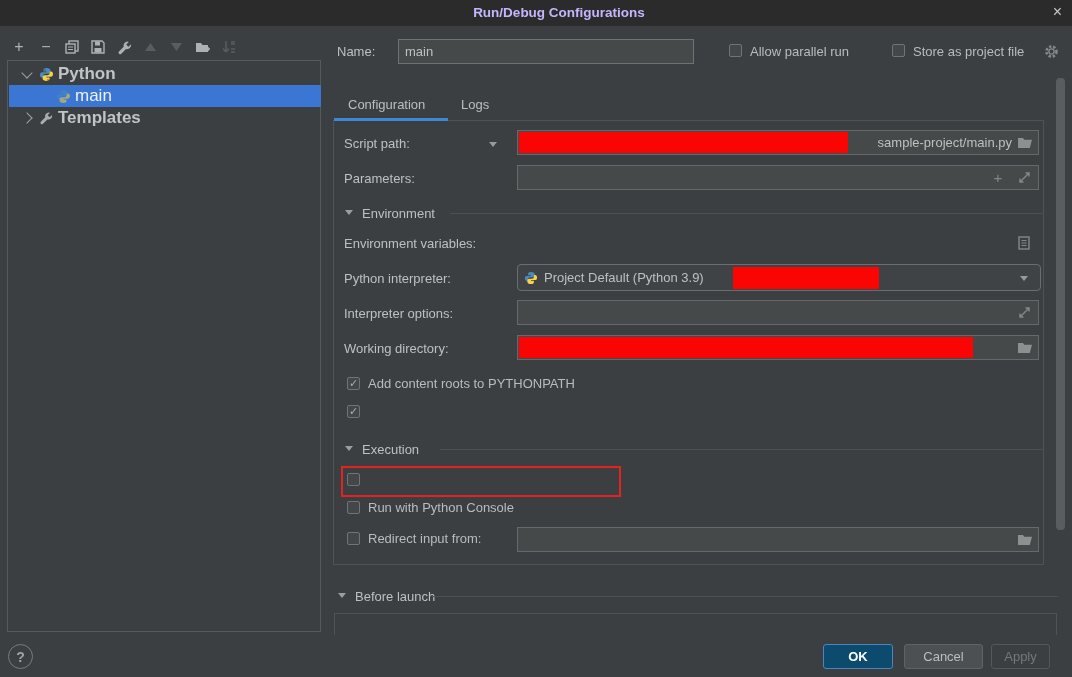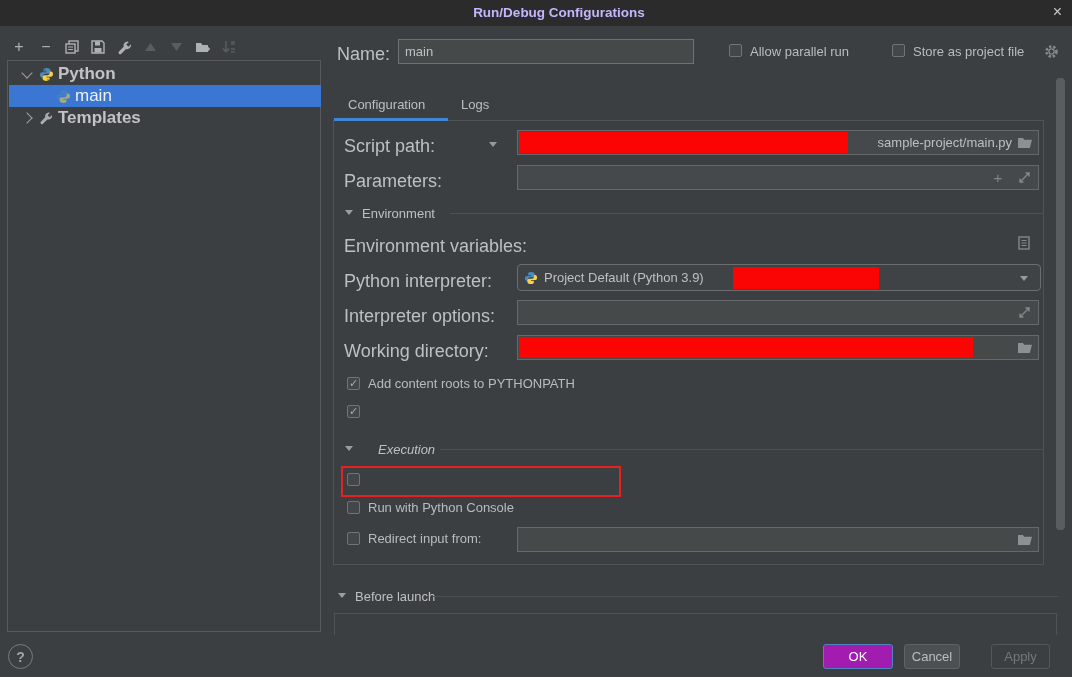--- a/index.html
+++ b/index.html
@@ -22,21 +22,21 @@
         background:#3c3f41;box-sizing:border-box;}
   .tree-row{position:absolute;left:1px;width:312px;height:22px;display:flex;align-items:center;}
   .tree-row.selected{background:#3a76d2;width:312px;}
   .tree-label{font-weight:bold;color:#c1c3c5;font-size:17px;}
   .tree-row.selected .tree-label{color:#eef1f3;font-weight:normal;}
   .chev{width:7px;height:7px;border-right:1.6px solid #9ea1a3;border-bottom:1.6px solid #9ea1a3;
         display:inline-block;}
   .chev.down{transform:rotate(45deg);margin:-3px 8px 0 14px;}
   .chev.right{transform:rotate(-45deg);margin:0 8px 0 14px;}
   
-  .lbl{color:#bdc0c2;font-size:18px;position:absolute;white-space:nowrap;}
+  .lbl{color:#bdc0c2;font-size:13px;position:absolute;white-space:nowrap;}
   .field{position:absolute;background:#45494a;border:1px solid #65696b;box-sizing:border-box;
          color:#bdc0c2;font-size:13px;display:flex;align-items:center;padding:0 6px;}
   .combo{background:#3f4345;border:1px solid #6a6e70;border-radius:4px;}
   .redact{position:absolute;background:#fb0404;}
   .tri-down{width:0;height:0;border-left:4.5px solid transparent;border-right:4.5px solid transparent;
             border-top:5.5px solid #969a9c;display:inline-block;}
   .sec-arrow{width:0;height:0;border-left:4.5px solid transparent;border-right:4.5px solid transparent;
              border-top:5.5px solid #9b9ea0;position:absolute;}
   .sec-title{position:absolute;color:#bdc0c2;font-size:13px;white-space:nowrap;}
   .sec-line{position:absolute;height:1px;background:#4c5052;}
@@ -49,21 +49,21 @@
   .content-box{position:absolute;left:333px;top:120px;width:711px;height:445px;
                border:1px solid #4f5355;box-sizing:border-box;}
   .tab-label{position:absolute;color:#bcbfc1;font-size:13px;}
   .tab-underline{position:absolute;background:#3e86d6;}
   .scroll-thumb{position:absolute;left:1056px;top:78px;width:9px;height:452px;background:#5a5d5f;
                 border-radius:4px;}
   .annotation{position:absolute;border:2px solid #e42222;}
   
   .btn{position:absolute;height:25px;box-sizing:border-box;border-radius:3px;font-size:13px;
        display:flex;align-items:center;justify-content:center;}
-  .btn-ok{background:#a21caf;border:1px solid #4f83c0;color:#fff;font-weight:normal;}
+  .btn-ok{background:#0c4a6e;border:1px solid #4f83c0;color:#fff;font-weight:bold;}
   .btn-cancel{background:#4c5052;border:1px solid #5f6365;color:#bcbfc1;}
   .btn-apply{background:transparent;border:1px solid #545859;color:#74787a;}
   .help-circle{position:absolute;left:8px;top:644px;width:25px;height:25px;border:1.5px solid #787c7e;
                border-radius:50%;box-sizing:border-box;color:#a2a5a7;font-size:14px;font-weight:bold;
                display:flex;align-items:center;justify-content:center;}
   .ric{position:absolute;display:flex;align-items:center;justify-content:center;}
   .plus-ghost{color:#83878a;font-size:15px;}
 </style>
 </head>
 <body>
@@ -241,21 +241,21 @@
     <svg width="16" height="13" viewBox="0 0 16 13">
       <path d="M1 2 h5 l1.2 1.8 H15 l-2.2 8.2 H1 z" fill="#8c9092"></path>
     </svg>
   </div>
 
   <div class="cb" style="left:347px;top:377px;"><span>✓</span></div>
   <span class="cb-label" style="left:368px;top:376px;">Add content roots to PYTHONPATH</span>
   <div class="cb" style="left:347px;top:405px;"><span>✓</span></div>
 
   <span class="sec-arrow" style="left:345px;top:446px;"></span>
-  <span class="sec-title" style="left:378px;top:442px;font-style:italic;">Execution</span>
+  <span class="sec-title" style="left:362px;top:442px;">Execution</span>
   <div class="sec-line" style="left:440px;top:449px;width:604px;"></div>
 
   <div class="annotation" style="left:341px;top:466px;width:276px;height:27px;"></div>
   <div class="cb" style="left:347px;top:473px;"></div>
 
   <div class="cb" style="left:347px;top:501px;"></div>
   <span class="cb-label" style="left:368px;top:500px;">Run with Python Console</span>
 
   <div class="cb" style="left:347px;top:532px;"></div>
   <span class="cb-label" style="left:368px;top:531px;">Redirect input from:</span>
@@ -274,20 +274,20 @@
   <span class="sec-title" style="left:355px;top:589px;">Before launch</span>
   <div class="sec-line" style="left:432px;top:596px;width:626px;"></div>
   <div class="abs" style="left:334px;top:613px;width:723px;height:22px;border:1px solid #4f5355;border-bottom:none;box-sizing:border-box;"></div>
 
   <div class="help-circle">
       <span>?</span>
     </div>
   <div class="btn btn-ok" style="left:823px;top:644px;width:70px;">
       <span>OK</span>
     </div>
-  <div class="btn btn-cancel" style="left:904px;top:644px;width:56px;">
+  <div class="btn btn-cancel" style="left:904px;top:644px;width:79px;">
       <span>Cancel</span>
     </div>
   <div class="btn btn-apply" style="left:991px;top:644px;width:59px;">
       <span>Apply</span>
     </div>
 
 </div>
 
 </body></html>

